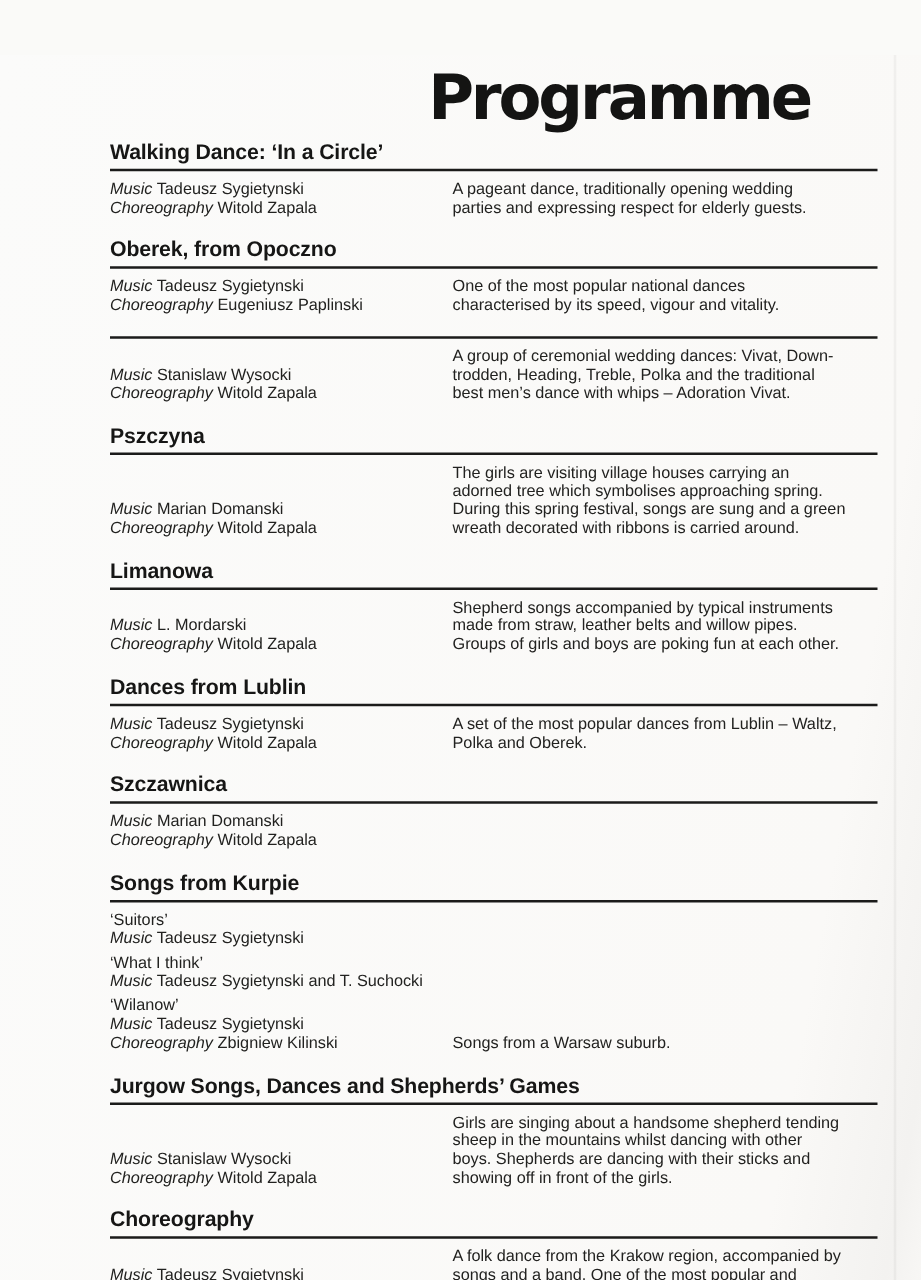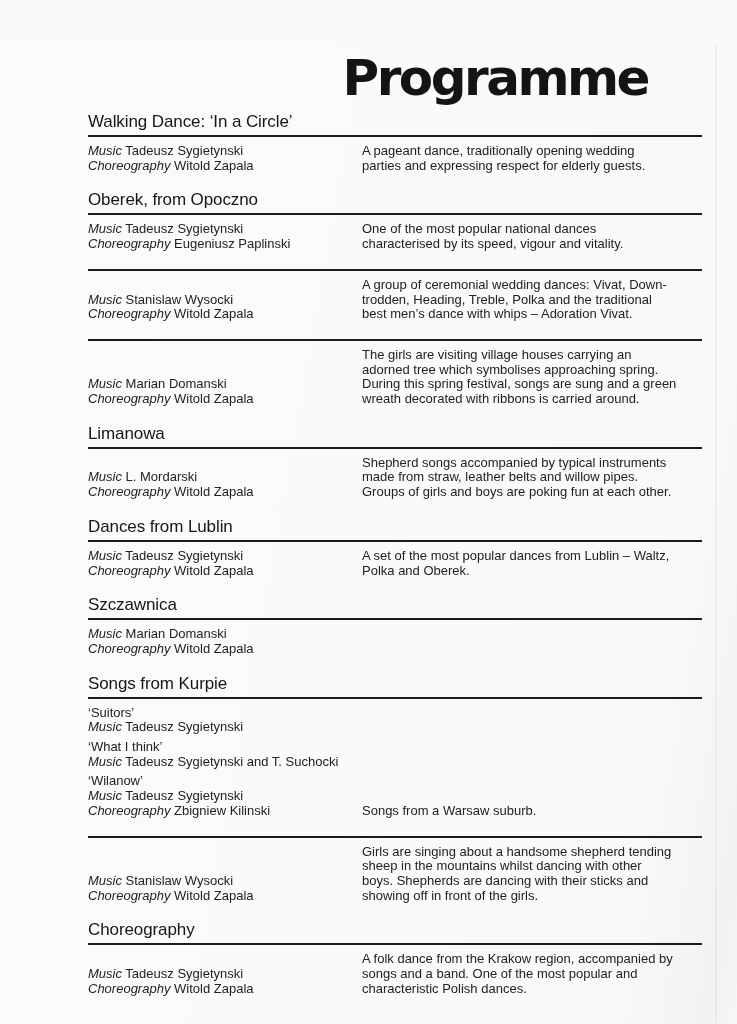--- a/index.html
+++ b/index.html
@@ -19,21 +19,21 @@
     font-family:"DejaVu Sans",sans-serif;
     font-weight:bold;
     font-size:50px;line-height:52px;
     letter-spacing:-2.5px;
     color:#141413;
   }
   section{margin-bottom:17px;}
   h2{
     margin:0 0 4px;
     font-size:17px;line-height:19px;
-    font-weight:normal;
+    font-weight:bold;
     letter-spacing:-0.1px;
     color:#161615;
   }
   .rule{border-top:2.5px solid var(--rule,#1b1b1a);margin:0 0 7px;}
   .row{display:flex;align-items:flex-end;font-size:13px;line-height:14.7px;}
   .left{flex:0 0 274px;}
   .right{flex:1;white-space:pre-line;}
   .entry{margin-bottom:5px;}
   .entry:last-child{margin-bottom:0;}
   .song{font-weight:normal;}
@@ -83,20 +83,21 @@
                 <div class="credit"><i>Music</i> <span>Stanislaw Wysocki</span></div>
                 <div class="credit"><i>Choreography</i> <span>Witold Zapala</span></div>
               </div>
             </div>
             <div class="right">A group of ceremonial wedding dances: Vivat, Down-
 trodden, Heading, Treble, Polka and the traditional
 best men’s dance with whips – Adoration Vivat.</div>
           </div>
         </section>
         <section>
+          <h2>Pszczyna</h2>
           <div class="rule"></div>
           <div class="row">
             <div class="left">
               <div class="entry">
                 <div class="credit"><i>Music</i> <span>Marian Domanski</span></div>
                 <div class="credit"><i>Choreography</i> <span>Witold Zapala</span></div>
               </div>
             </div>
             <div class="right">The girls are visiting village houses carrying an
 adorned tree which symbolises approaching spring.
@@ -161,20 +162,21 @@
               <div class="entry">
                 <div class="song">‘Wilanow’</div>
                 <div class="credit"><i>Music</i> <span>Tadeusz Sygietynski</span></div>
                 <div class="credit"><i>Choreography</i> <span>Zbigniew Kilinski</span></div>
               </div>
             </div>
             <div class="right">Songs from a Warsaw suburb.</div>
           </div>
         </section>
         <section>
+          <h2>Jurgow Songs, Dances and Shepherds’ Games</h2>
           <div class="rule"></div>
           <div class="row">
             <div class="left">
               <div class="entry">
                 <div class="credit"><i>Music</i> <span>Stanislaw Wysocki</span></div>
                 <div class="credit"><i>Choreography</i> <span>Witold Zapala</span></div>
               </div>
             </div>
             <div class="right">Girls are singing about a handsome shepherd tending
 sheep in the mountains whilst dancing with other

